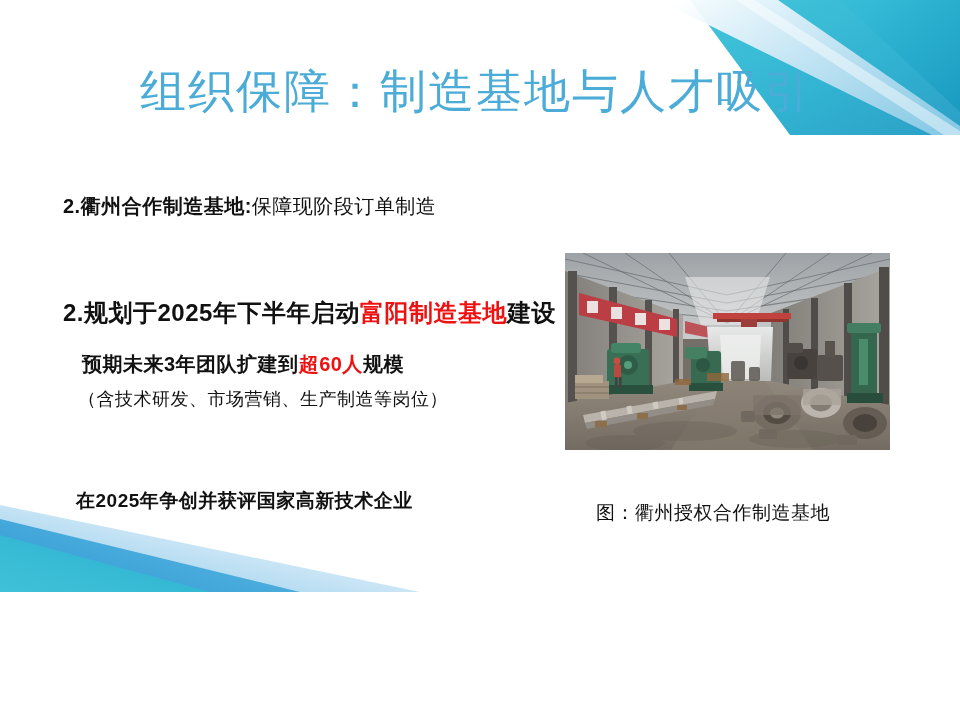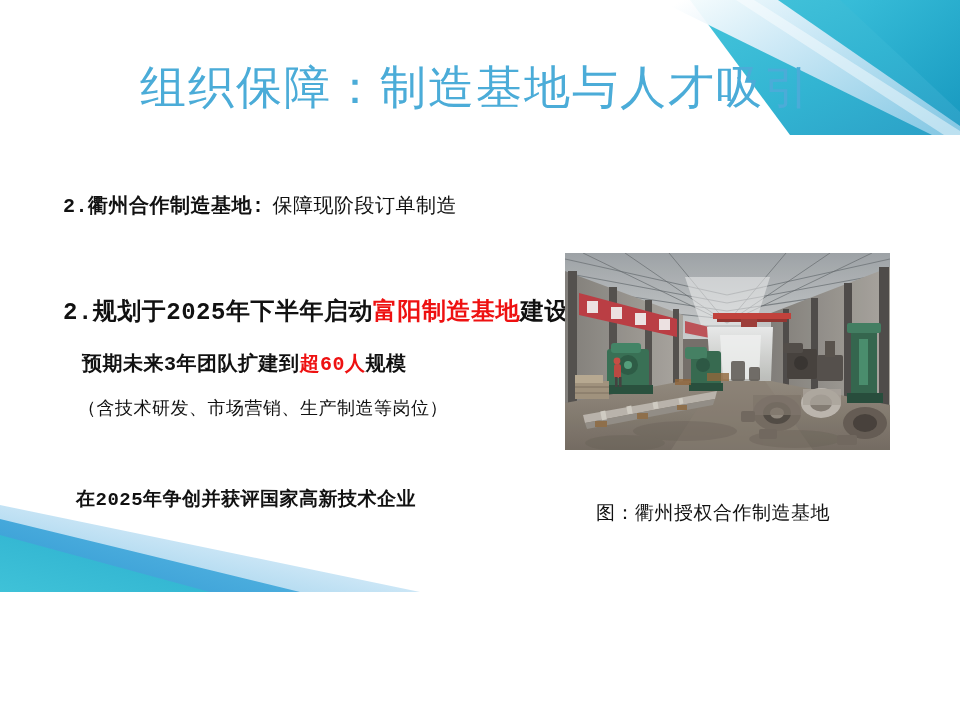--- a/index.html
+++ b/index.html
@@ -9,21 +9,20 @@
   }
   body {
     font-family: "Liberation Sans", "DejaVu Sans", sans-serif;
   }
   #slide {
     position: relative;
     width: 960px;
     height: 592px;
     background: #ffffff;
     overflow: hidden;
-    font-family: Liberation Mono, monospace;
   }
 
   
   .deco {
     position: absolute;
     pointer-events: none;
   }
   #deco-top-right {
     top: 0;
     right: 0;
@@ -57,39 +56,39 @@
     white-space: nowrap;
     color: #111111;
     line-height: 1.25;
   }
   #line-1 {
     left: 63px;
     top: 194px;
     font-size: 20px;
   }
   #line-1 .b { font-weight: bold; letter-spacing: 0.5px; }
-  #line-1 .n { font-weight: 400; letter-spacing: 0.5px; margin-left: 8px; }
+  #line-1 .n { font-weight: 400; letter-spacing: 0.5px; }
 
   #line-2 {
     left: 63px;
     top: 298px;
     font-size: 24px;
     font-weight: bold;
     letter-spacing: 0.5px;
   }
   #line-3 {
     left: 82px;
     top: 352px;
     font-size: 20px;
     font-weight: bold;
     letter-spacing: 0.5px;
   }
   #line-4 {
     left: 78px;
-    top: 398px;
+    top: 388px;
     font-size: 18px;
     font-weight: 400;
     letter-spacing: 0.5px;
   }
   #line-5 {
     left: 76px;
     top: 489px;
     font-size: 19px;
     font-weight: bold;
     letter-spacing: 0.5px;

